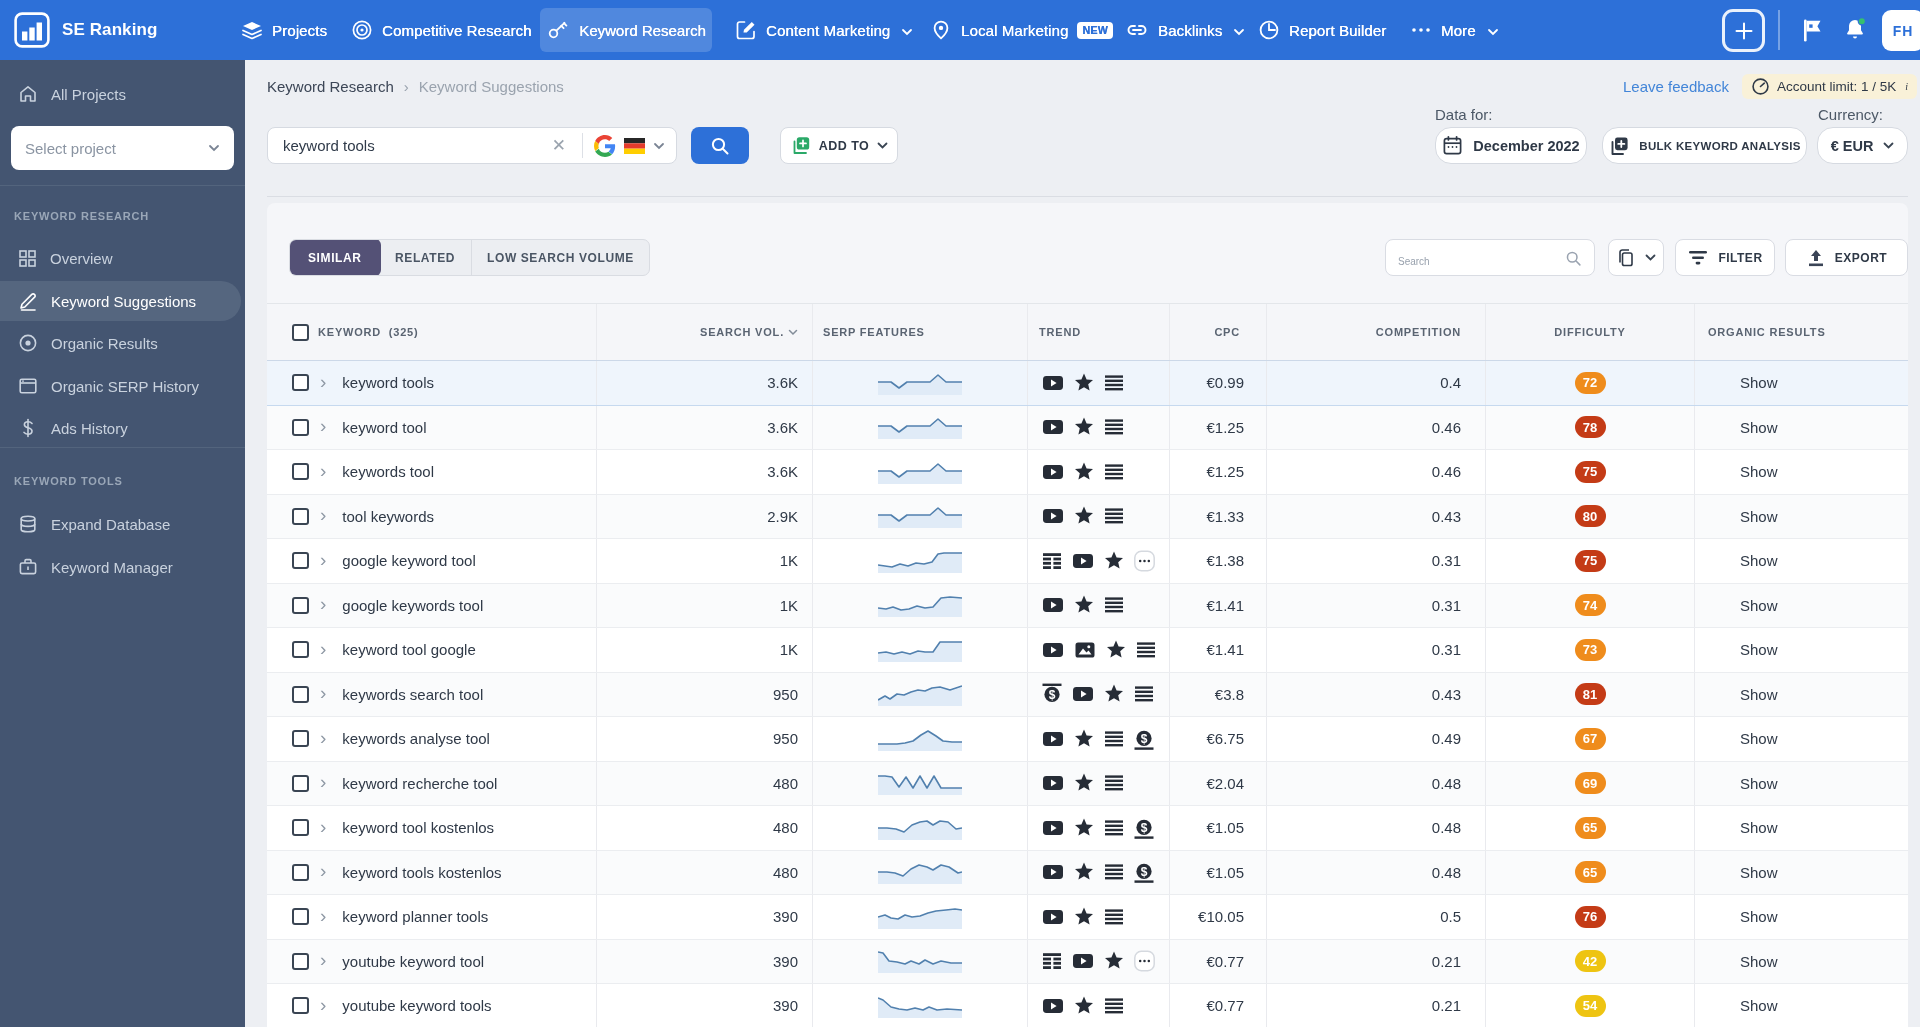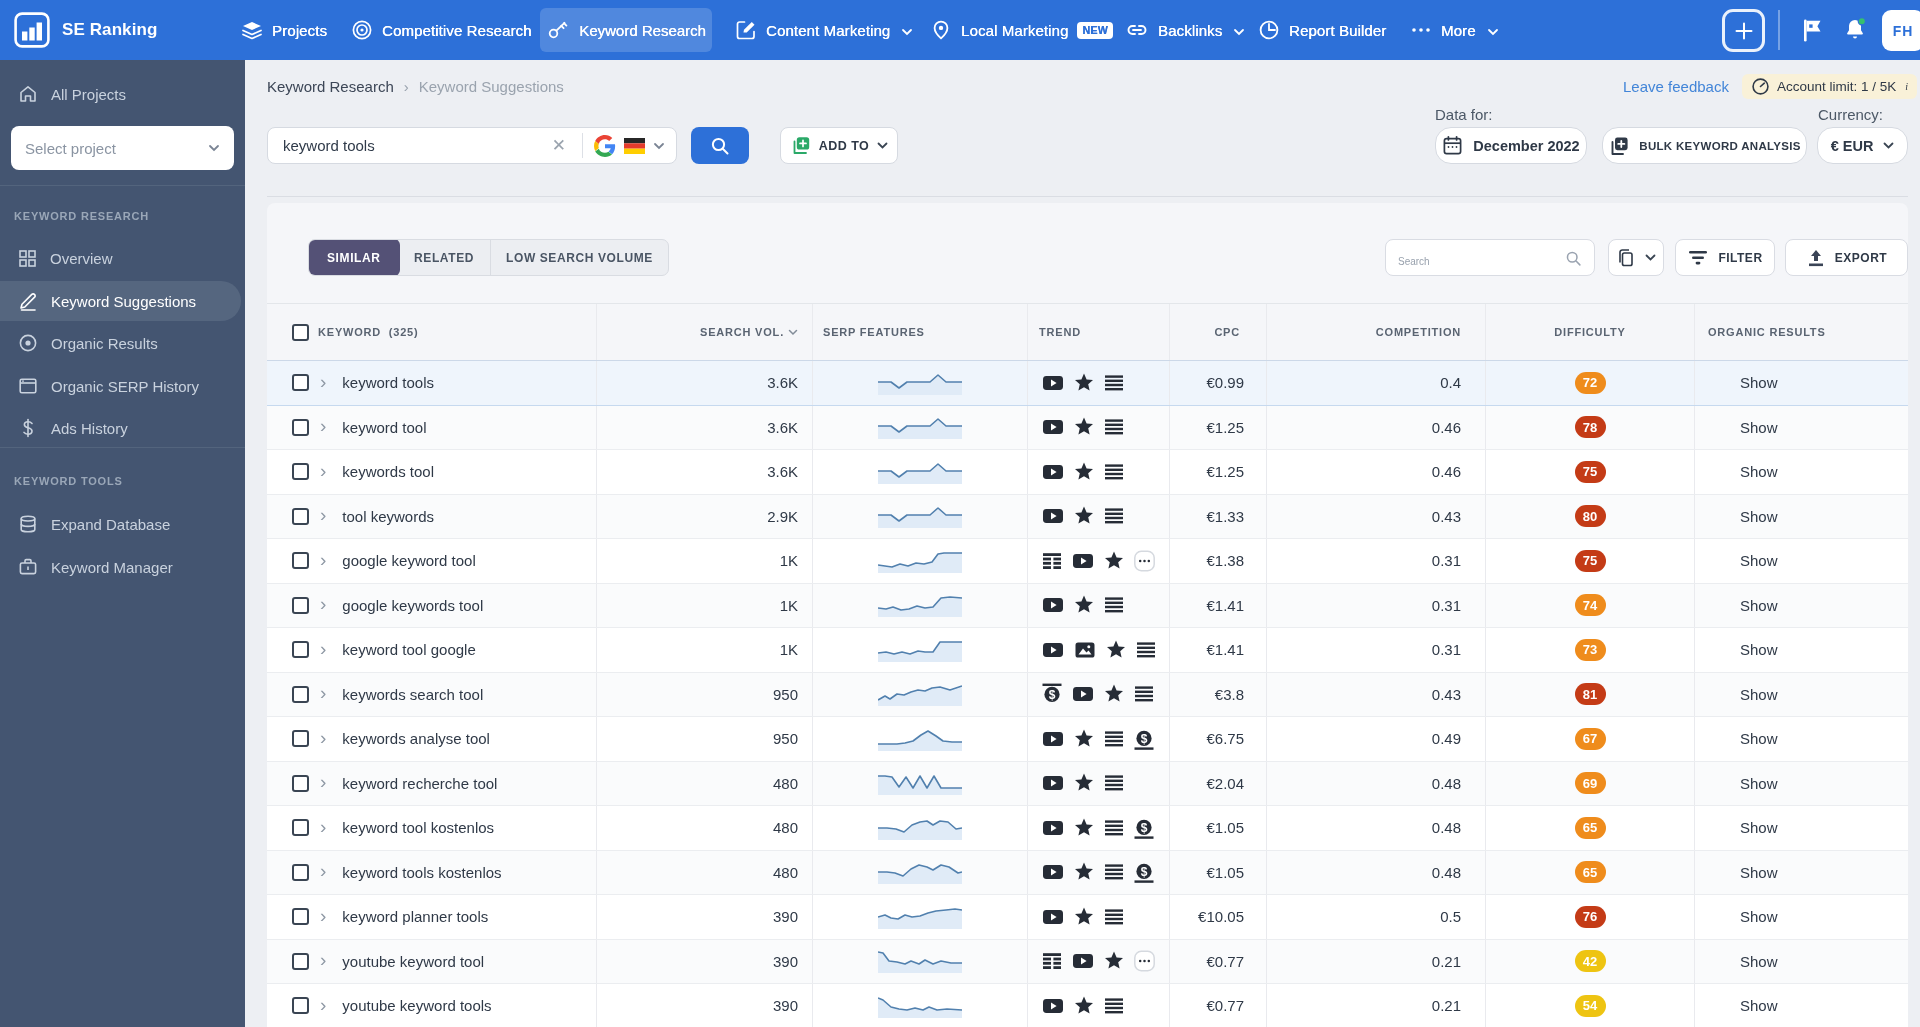--- a/index.html
+++ b/index.html
@@ -28,21 +28,21 @@
 #searchbox .x { margin-left:auto; color:#9aa3ae; font-size:17px; margin-right:16px; }
 #searchbox .vdiv { width:1px; height:25px; background:#dde0e6; }
 #searchbox .loc { display:flex; align-items:center; gap:8px; padding:0 11px; }
 #searchbtn { position:absolute; left:691px; top:127px; width:58px; height:37px; background:#2d70d8; border-radius:8px; display:flex; align-items:center; justify-content:center; }
 #addto { position:absolute; left:762px; top:127px; width:118px; height:37px; background:#fff; border:1px solid #d6dae1; border-radius:8px; display:flex; align-items:center; justify-content:center; gap:8px; font-size:12.5px; font-weight:700; letter-spacing:.5px; color:#2f3947;margin-left:18px; }
 .lab { position:absolute; font-size:15px; color:#4c5866; }
 .wbtn { position:absolute; top:127px; height:37px; background:#fff; border:1px solid #d6dae1; border-radius:16px; display:flex; align-items:center; justify-content:center; color:#2f3947; }
 #hr1 { position:absolute; left:267px; top:196px; width:1641px; height:1px; background:#dadde3; }
 #card { position:absolute; left:267px; top:203px; width:1641px; height:824px; background:#f5f6f9; border-radius:8px 8px 0 0; }
 
-#tabs { position:absolute; left:289px; top:239px; height:37px; display:flex; border:1px solid #d9dce2; border-radius:7px; background:#eceef2; overflow:hidden;margin-left:19px; }
+#tabs { position:absolute; left:289px; top:239px; height:37px; display:flex; border:1px solid #d9dce2; border-radius:7px; background:#eceef2; overflow:hidden; }
 .tab { display:flex; align-items:center; padding:0 15.5px; font-size:12px; font-weight:700; letter-spacing:.6px; color:#4a5564; border-right:1px solid #d9dce2; }
 .tab.on { background:#545176; color:#fff; border-radius:6px; margin:-1px; padding:0 19px; border-right:none; }
 #tsearch { position:absolute; left:1385px; top:239px; width:210px; height:37px; background:#fff; border:1px solid #d9dce3; border-radius:8px; display:flex; align-items:flex-end; padding:8px 12px; color:#98a1ad; font-size:10px; }
 #tsearch svg { margin-left:auto; }
 .tbtn { position:absolute; top:239px; height:37px; background:#fff; border:1px solid #d9dce3; border-radius:8px; display:flex; align-items:center; justify-content:center; gap:9px; font-size:12px; font-weight:700; letter-spacing:.5px; color:#2f3947; }
 
 #tbl { position:absolute; left:267px; top:303px; width:1641px; }
 .trh, .row { display:grid; grid-template-columns:330px 216px 215px 142px 97px 219px 209px 1fr; }
 .trh { height:58px; border-top:1px solid #e3e6ea; border-bottom:1px solid #ccd8e8; color:#5a6472; font-size:11px; font-weight:700; letter-spacing:.8px; }
 .row { height:44.5px; background:#fff; border-bottom:1px solid #ebedf0; font-size:15px; color:#2f3947; }

